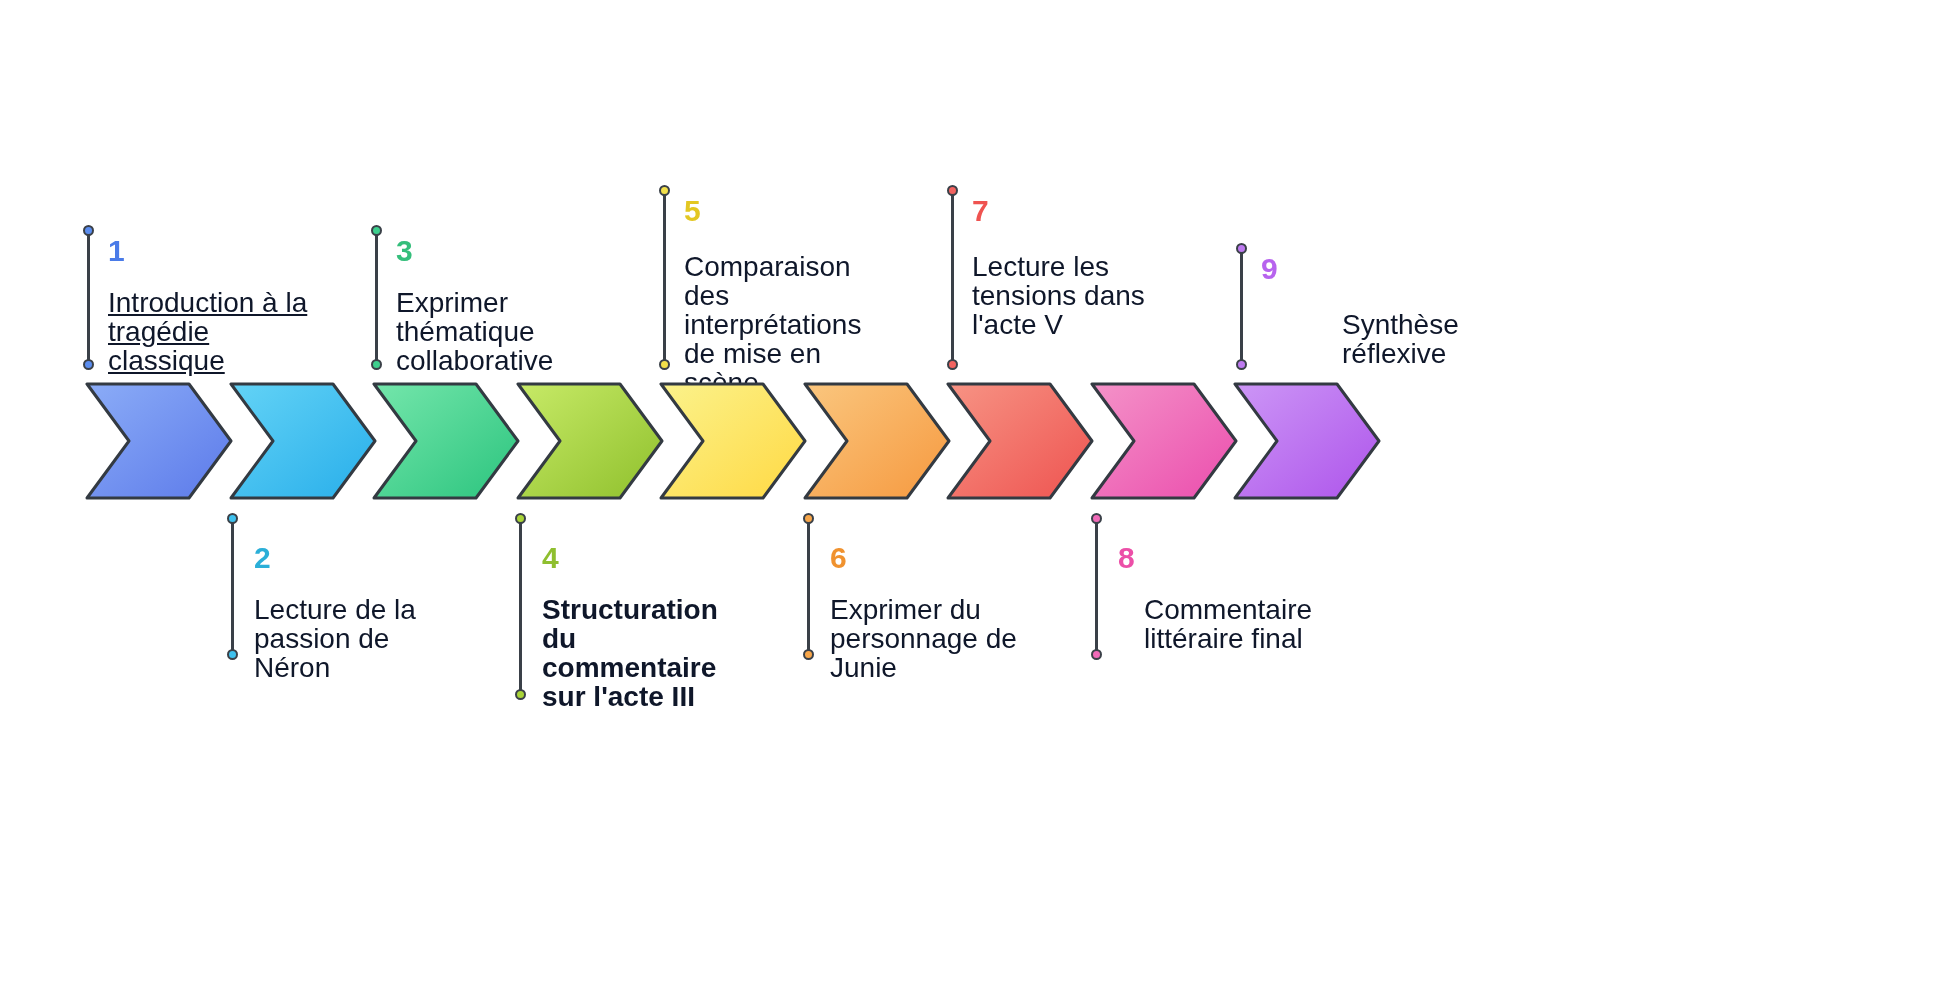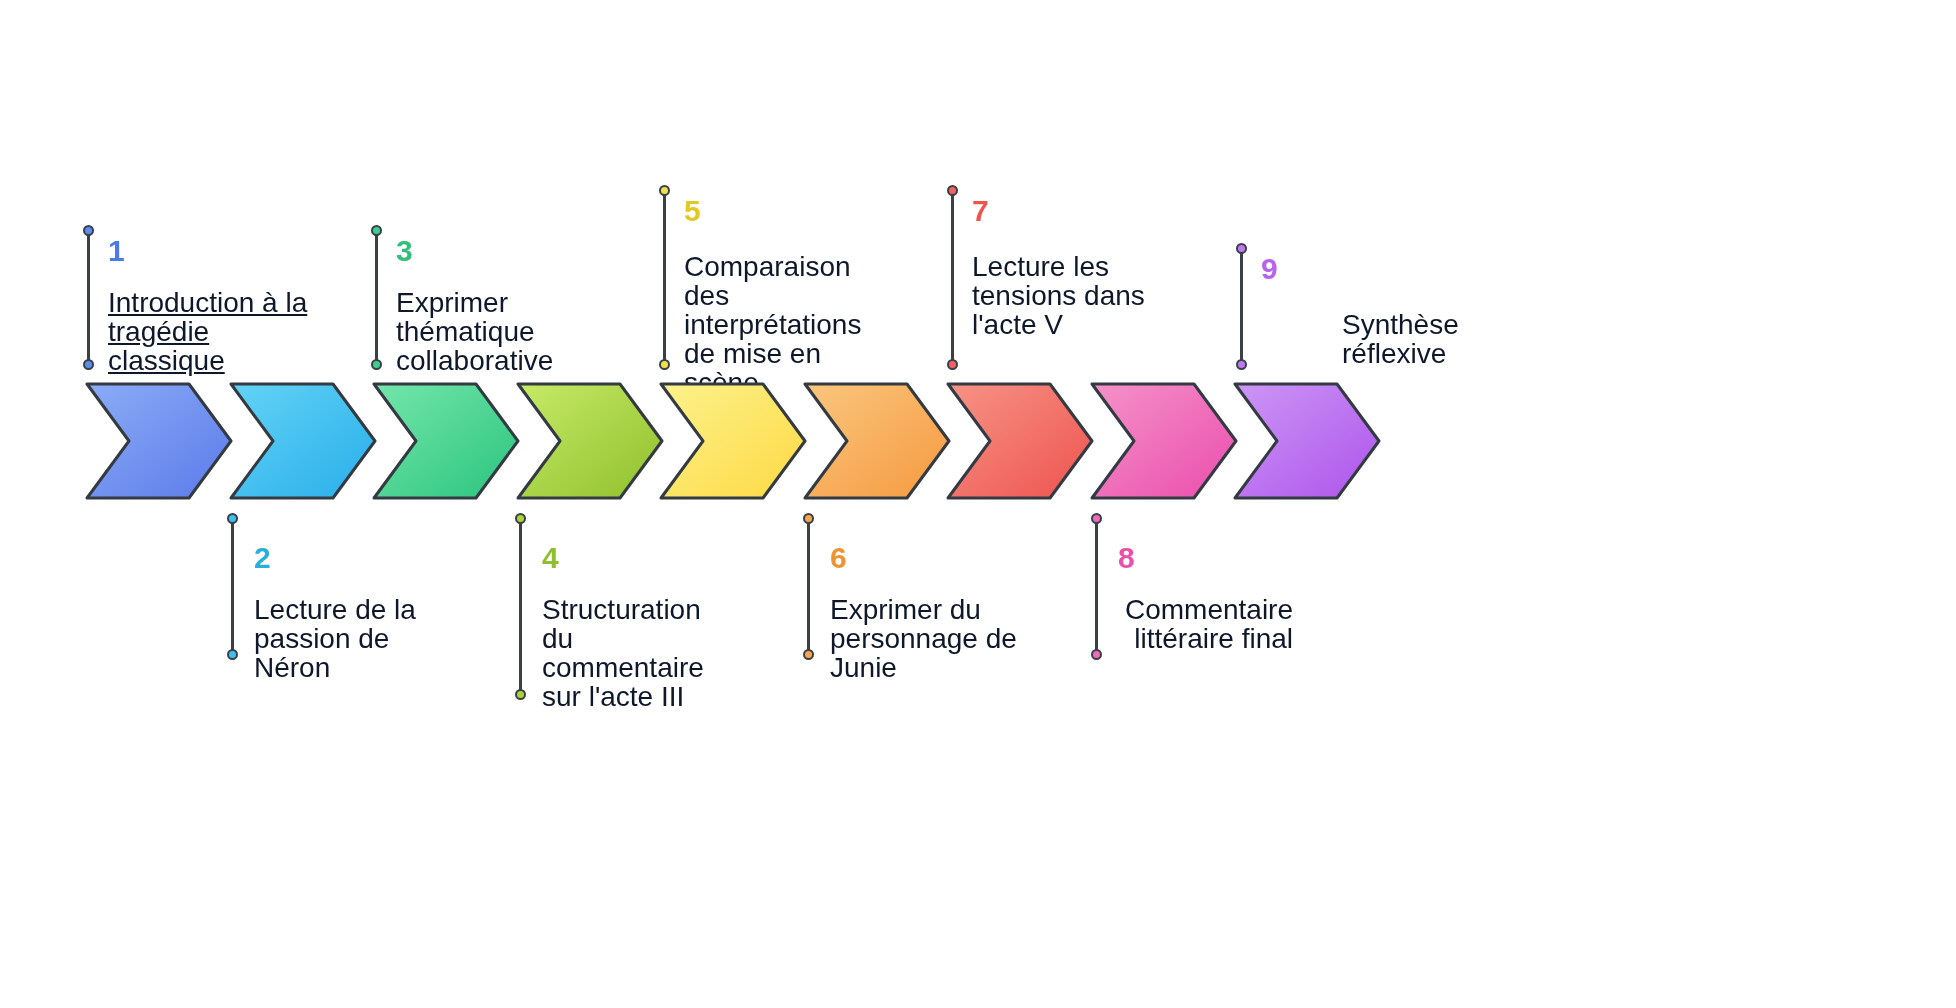--- a/index.html
+++ b/index.html
@@ -83,21 +83,21 @@
     <div class="num" style="left: 396px; top: 234px; color: rgb(52, 190, 123);">3</div>
     <div class="label" style="left:396px;top:288px;width:220px;">Exprimer thématique collaborative</div>
   </div>
 
   <div>
     <div class="line" style="left:519px;top:518px;height:177px;">
       <span class="dot" style="top: -5px; background: rgb(169, 212, 56);"></span>
       <span class="dot" style="bottom: -5px; background: rgb(169, 212, 56);"></span>
     </div>
     <div class="num" style="left: 542px; top: 541px; color: rgb(143, 191, 47);">4</div>
-    <div class="label" style="left:542px;top:595px;width:190px;">Structuration du commentaire sur l'acte III</div>
+    <div class="label" style="left:542px;top:595px;width:190px;font-weight:bold;">Structuration du commentaire sur l'acte III</div>
   </div>
 
   <div>
     <div class="line" style="left:663px;top:190px;height:175px;">
       <span class="dot" style="top: -5px; background: rgb(242, 224, 74);"></span>
       <span class="dot" style="bottom: -5px; background: rgb(242, 224, 74);"></span>
     </div>
     <div class="num" style="left: 684px; top: 194px; color: rgb(227, 199, 34);">5</div>
     <div class="label" style="left:684px;top:252px;width:205px;">Comparaison des interprétations de mise en scène</div>
   </div>
@@ -119,21 +119,21 @@
     <div class="num" style="left: 972px; top: 194px; color: rgb(239, 83, 80);">7</div>
     <div class="label" style="left:972px;top:252px;width:205px;">Lecture les tensions dans l'acte V</div>
   </div>
 
   <div>
     <div class="line" style="left:1095px;top:518px;height:137px;">
       <span class="dot" style="top: -5px; background: rgb(240, 106, 184);"></span>
       <span class="dot" style="bottom: -5px; background: rgb(240, 106, 184);"></span>
     </div>
     <div class="num" style="left: 1118px; top: 541px; color: rgb(236, 79, 168);">8</div>
-    <div class="label" style="left:1118px;top:595px;width:175px;text-align:right;">Commentaire littéraire final</div>
+    <div class="label" style="left:1144px;top:595px;width:175px;">Commentaire littéraire final</div>
   </div>
 
   <div>
     <div class="line" style="left:1240px;top:248px;height:117px;">
       <span class="dot" style="top: -5px; background: rgb(190, 122, 240);"></span>
       <span class="dot" style="bottom: -5px; background: rgb(190, 122, 240);"></span>
     </div>
     <div class="num" style="left: 1261px; top: 252px; color: rgb(183, 99, 238);">9</div>
     <div class="label" style="left:1324px;top:310px;width:220px;margin-left:18px;">Synthèse réflexive</div>
   </div>

